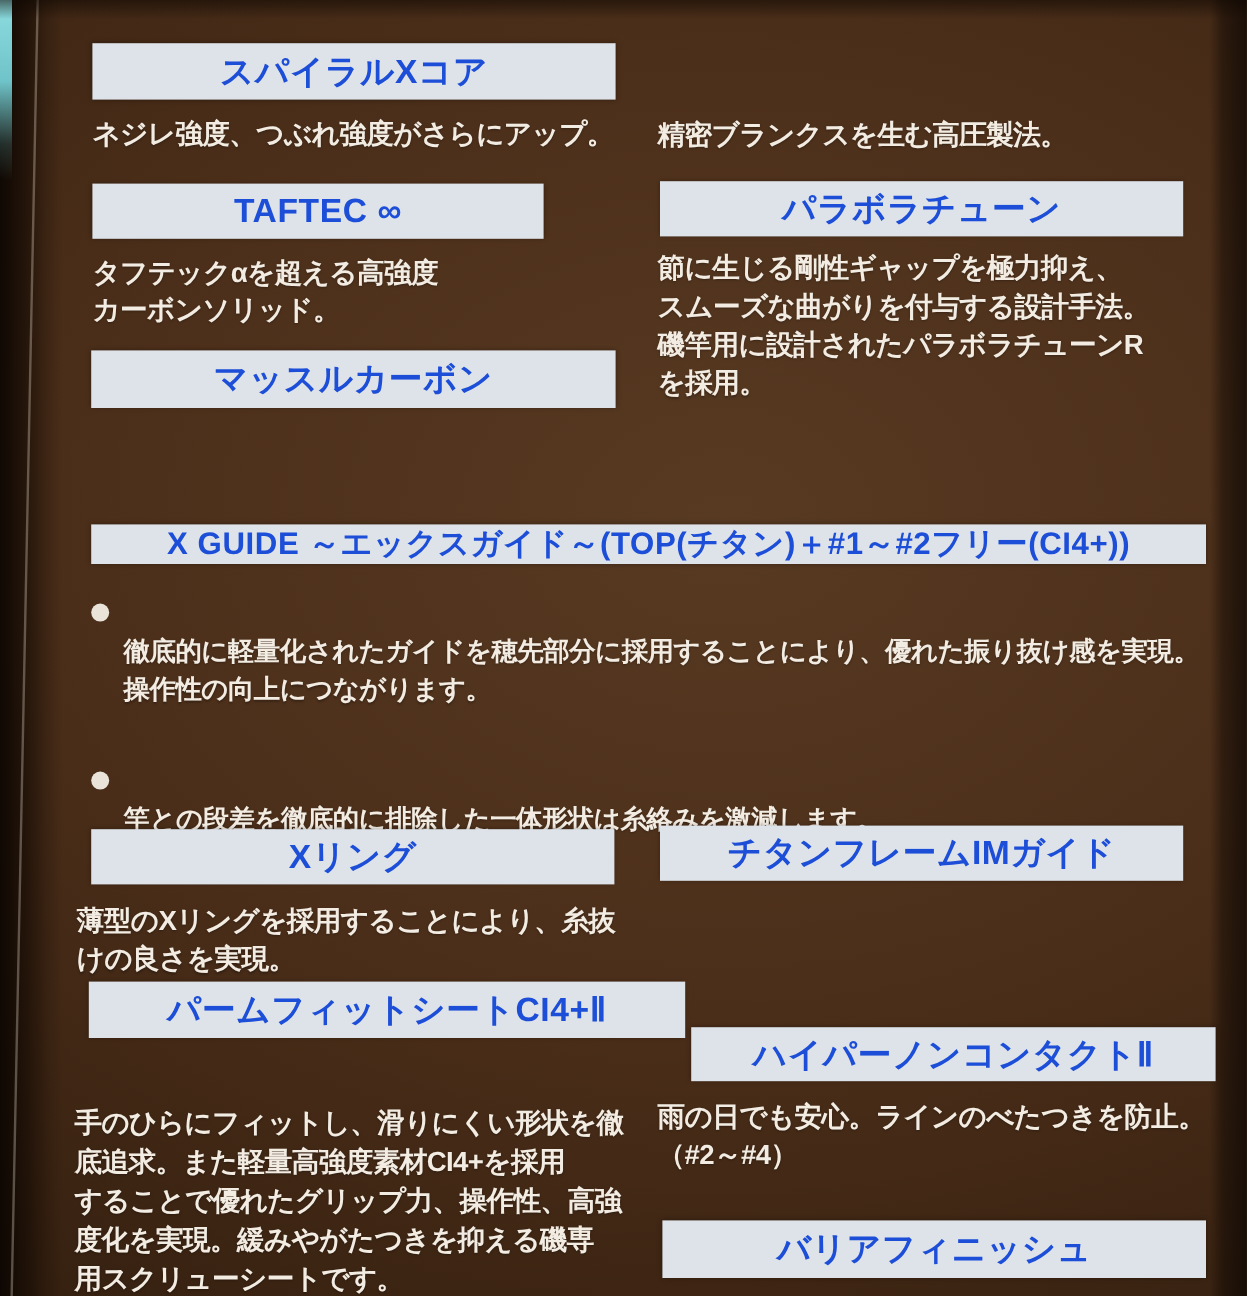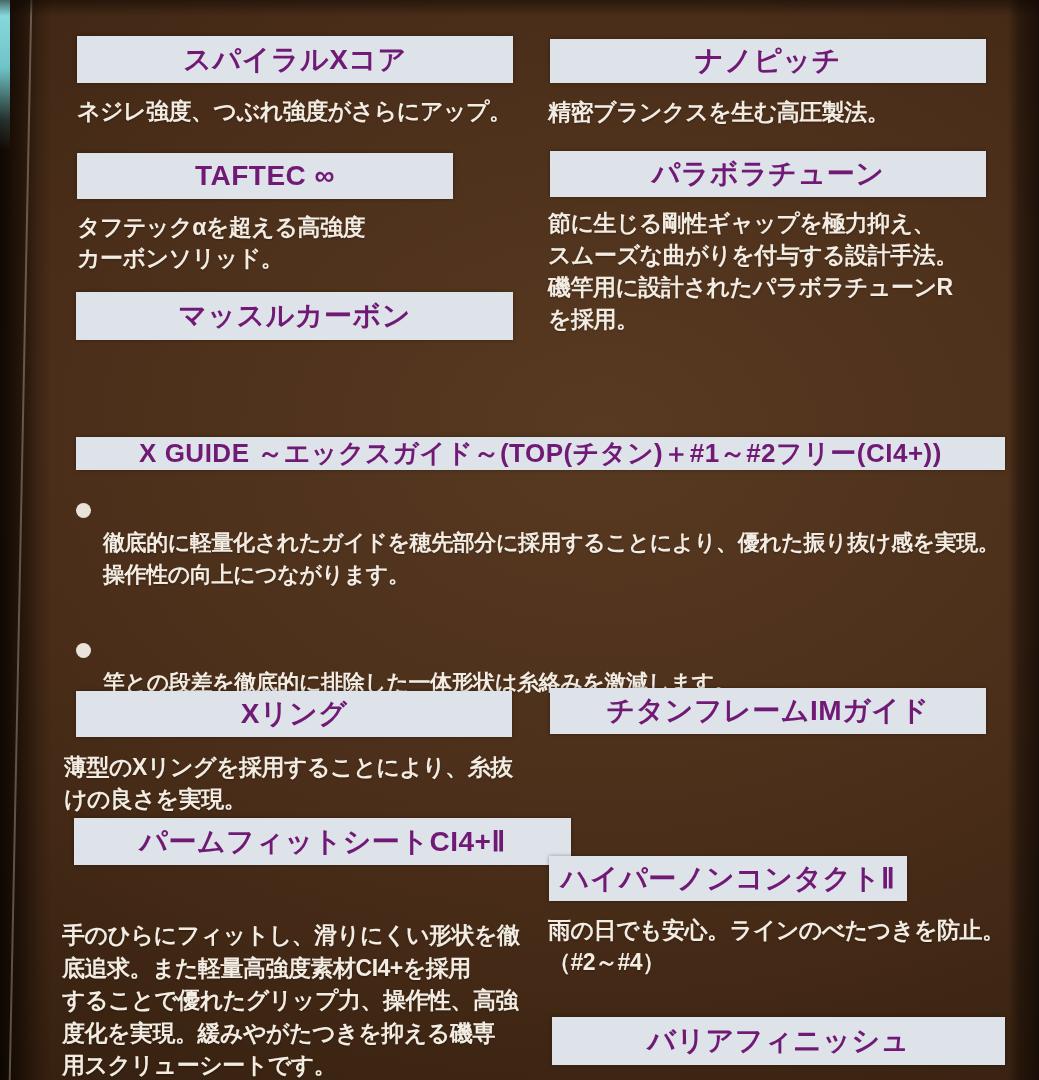--- a/index.html
+++ b/index.html
@@ -21,21 +21,21 @@
     background:rgba(236,226,209,.32);transform:rotate(1.15deg);transform-origin:top center;}
   #right-shadow{position:absolute;left:1008px;top:0;width:31px;height:1080px;
     background:linear-gradient(90deg, transparent 0%, rgba(12,6,2,.45) 35%, rgba(10,5,2,.72) 100%);}
   #top-shadow{position:absolute;left:0;top:0;width:1039px;height:16px;
     background:linear-gradient(180deg, rgba(14,7,2,.55), transparent);}
 
   
   .hbox{
     position:absolute;
     background:#dee3ea;
-    color:#701a75;
+    color:#1d4ed8;
     font-size:28px;
     display:flex;align-items:center;justify-content:center;
     letter-spacing:.5px;
     box-shadow:0 0 4px rgba(0,0,0,.35);
     white-space:nowrap;
   }
   
   .desc{
     position:absolute;
     color:#f2ece3;
@@ -75,21 +75,21 @@
   #bullet-2  {top:564px;}
   #bullet-3  {top:635px;}
   
   #b-xring   {left:76px; top:691px; width:436px;height:46px;}
   #d-xring   {left:64px; top:751px; width:470px;}
   #b-palmfit {left:74px; top:818px; width:497px;height:47px;}
   #d-palmfit {left:62px; top:919px; width:475px;line-height:32.5px;}
   
   #b-titan   {left:550px;top:688px; width:436px;height:46px;}
   #d-titan   {left:548px;top:749px; width:470px;}
-  #b-hyper   {left:549px;top:856px; width:358px;height:45px;}
+  #b-hyper   {left:576px;top:856px; width:437px;height:45px;}
   #d-hyper   {left:548px;top:914px; width:475px;}
   #b-barrier {left:552px;top:1017px;width:453px;height:48px;}
 </style>
 </head>
 <body>
 
 <div id="photo">
 
   <div id="left-shadow"></div>
   <div id="teal-strip"></div>
@@ -99,21 +99,20 @@
 
   <div id="b-spiral" class="hbox">スパイラルXコア</div>
   <div id="d-spiral" class="desc">ネジレ強度、つぶれ強度がさらにアップ。</div>
 
   <div id="b-taftec" class="hbox">TAFTEC ∞</div>
   <div id="d-taftec" class="desc">タフテックαを超える高強度
 カーボンソリッド。</div>
 
   <div id="b-muscle" class="hbox">マッスルカーボン</div>
 
-  <div id="b-nano" class="hbox">ナノピッチ</div>
   <div id="d-nano" class="desc">精密ブランクスを生む高圧製法。</div>
 
   <div id="b-parabola" class="hbox">パラボラチューン</div>
   <div id="d-parabola" class="desc">節に生じる剛性ギャップを極力抑え、
 スムーズな曲がりを付与する設計手法。
 磯竿用に設計されたパラボラチューンR
 を採用。</div>
 
   <div id="b-xguide" class="hbox">X GUIDE ～エックスガイド～(TOP(チタン)＋#1～#2フリー(CI4+))</div>
 

